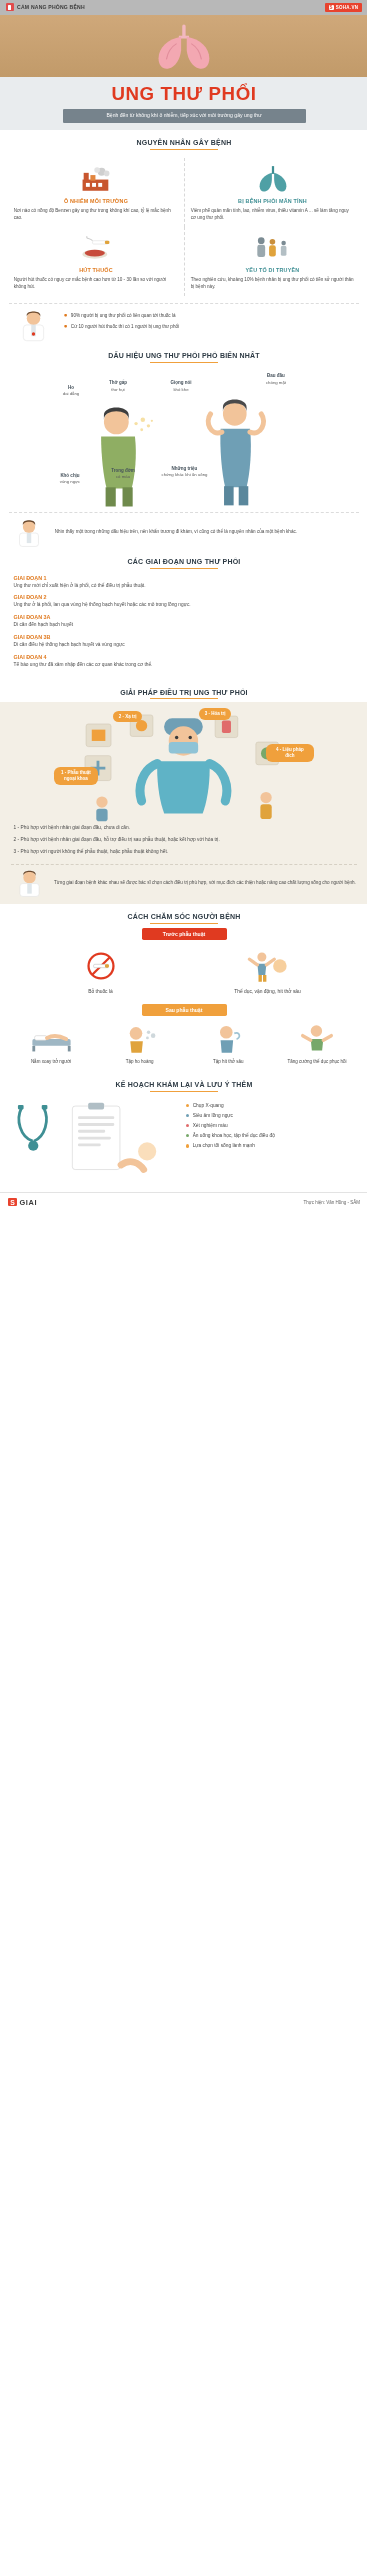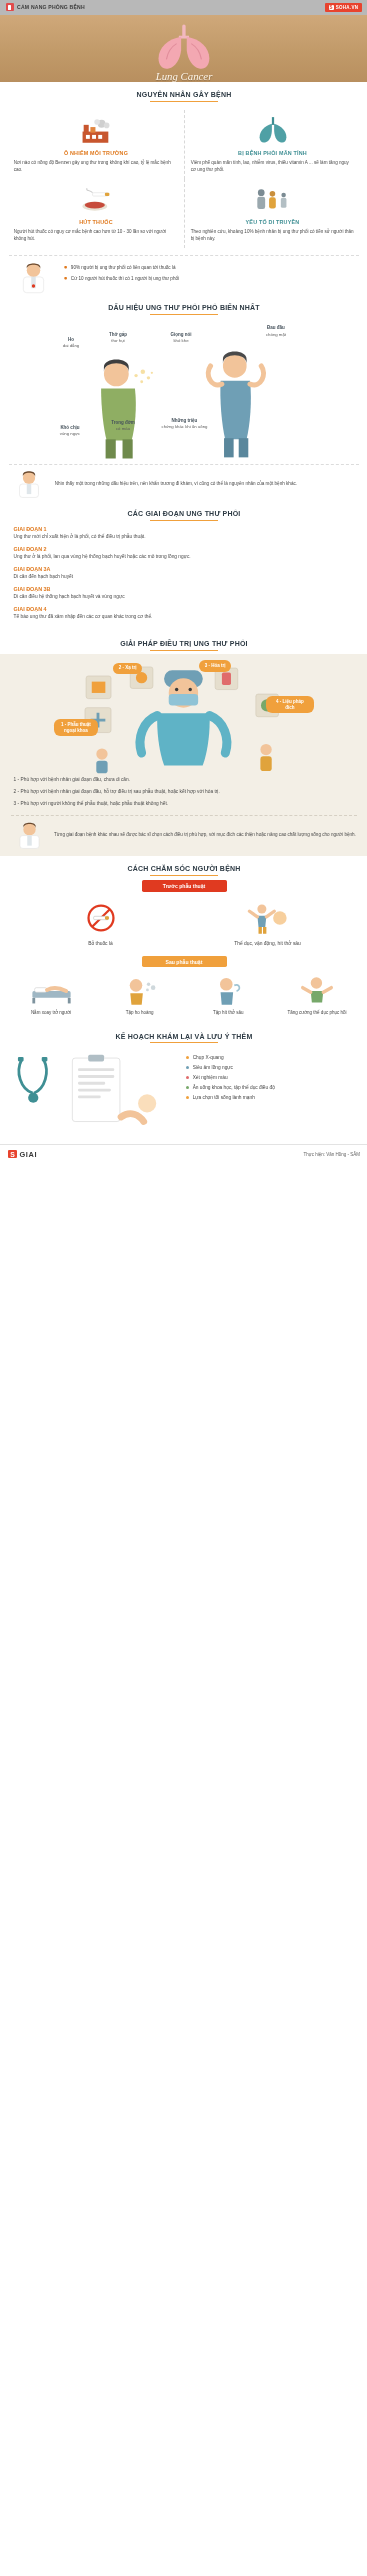--- a/index.html
+++ b/index.html
@@ -202,21 +202,24 @@
     <div class="hero-lungs">
       <svg width="79" height="52" viewBox="0 0 140 92">
         <rect x="66" y="6" width="6" height="22" rx="3" fill="#f2b8bf"></rect>
         <path d="M60 26 L78 26 L78 31 L60 31 Z" fill="#f2b8bf"></path>
         <path d="M64 28 C40 32 24 48 24 66 C24 80 32 86 42 84 C54 81 62 68 64 52 Z" fill="#f3a8b2"></path>
         <path d="M74 28 C98 32 114 48 114 66 C114 80 106 86 96 84 C84 81 76 68 74 52 Z" fill="#f3a8b2"></path>
         <path d="M56 40 C46 46 40 56 38 68" stroke="#e18d9b" stroke-width="2" fill="none"></path>
         <path d="M82 40 C92 46 98 56 100 68" stroke="#e18d9b" stroke-width="2" fill="none"></path>
       </svg>
     </div>
-    <div class="hero-title-en">Lung Cancer</div>
+    <div class="hero-band">
+      <div class="hero-title-vi">UNG THƯ PHỔI</div>
+      <div class="hero-sub">Bệnh đến từ không khí ô nhiễm, tiếp xúc với môi trường gây ung thư</div>
+    </div>
   </div>
 
   <div class="sec-head">
     <span>NGUYÊN NHÂN GÂY BỆNH</span>
     <span class="bar"></span>
   </div>
 
   <div class="causes">
     <div class="cause">
       <div class="cause-icon">

